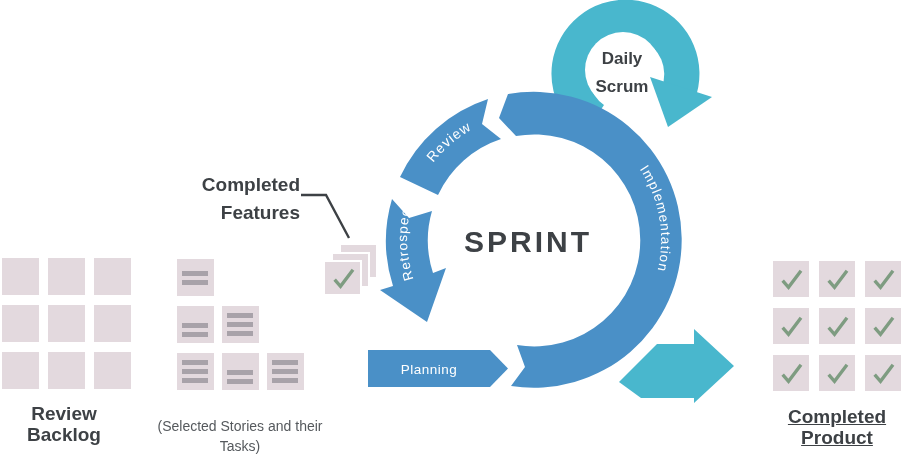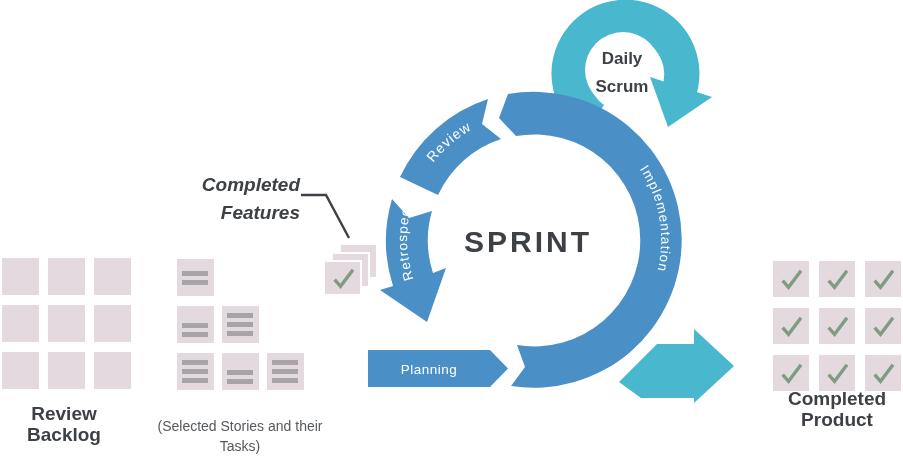--- a/index.html
+++ b/index.html
@@ -31,22 +31,22 @@
   .empty{visibility:hidden;}
 
   .stack-card{position:absolute;width:39px;height:36px;background:var(--pink,#e3d9de);border:2px solid #fff;box-sizing:border-box;}
   .stack-back{left:339px;top:243px;}
   .stack-mid{left:331px;top:252px;}
   .stack-front{left:323px;top:260px;display:flex;align-items:center;justify-content:center;}
 
   .label{position:absolute;font-weight:bold;font-size:19px;line-height:21px;text-align:center;color:var(--ink,#3d4145);}
   .product-label{left:0px;top:403px;width:128px;}
   .sprint-label{left:158px;top:405px;width:164px;}
-  .completed-label{left:770px;top:388px;width:134px;}
-  .features-label{left:168px;top:171px;width:132px;text-align:right;line-height:28px;font-style:italic;}
+  .completed-label{left:770px;top:406px;width:134px;text-decoration:underline;}
+  .features-label{left:168px;top:171px;width:132px;text-align:right;line-height:28px;}
   .sublabel{position:absolute;left:150px;top:416px;width:180px;text-align:center;font-size:14px;line-height:20px;color:var(--sub,#55595d);}
 </style>
 </head>
 <body>
 
 <div class="canvas">
 
   <svg width="903" height="472" viewBox="0 0 903 472">
     <defs>
       <path id="implPath" d="M 624,150 A 127 127 0 0 1 649,294"></path>

